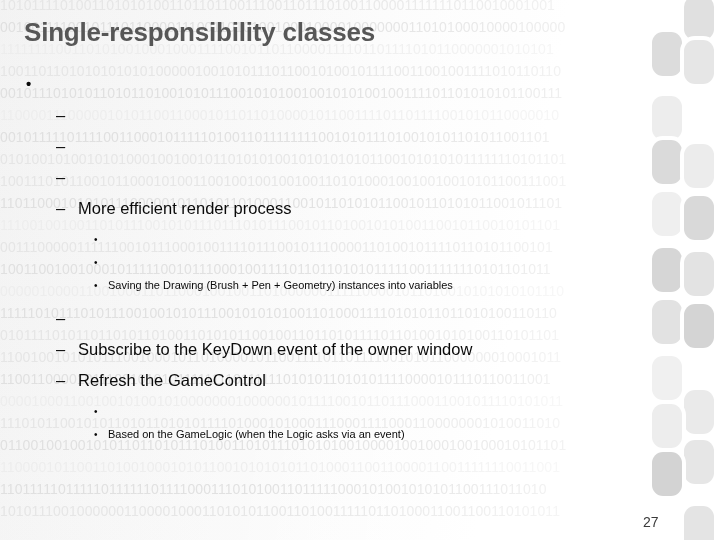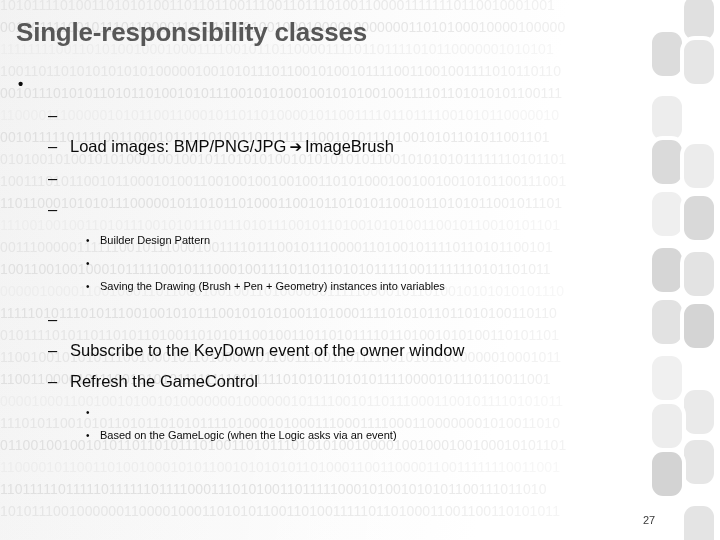--- a/index.html
+++ b/index.html
@@ -72,21 +72,21 @@
     border-radius: 11px;
   }
   .deco-white {
     position: absolute;
     background: #ffffff;
   }
 
   
   #content {
     position: absolute;
-    left: 0; top: 0;
+    left: 8px; top: 0;
     width: 596px; height: 540px;
     z-index: 6;
     padding-left: 36px;
   }
 
   #slide-title {
     position: absolute;
     left: 16px;
     top: 17px;
     font-size: 26px;
@@ -161,21 +161,21 @@
     font-family: "DejaVu Sans", sans-serif;
     font-weight: bold;
     font-size: 15px;
     padding: 0 3px;
   }
 
   #page-number {
     position: absolute;
     left: 643px;
     top: 514px;
-    font-size: 11px;
+    font-size: 14px;
     color: #3a3a3a;
     z-index: 7;
   }
 </style>
 </head>
 <body>
 
 <div id="slide">
 
   <div id="binary-bg">
@@ -250,31 +250,30 @@
 
     <div id="body-list">
         <div class="line lvl1">
           <span class="mk">•</span>
         </div>
         <div class="line lvl2">
           <span class="mk">–</span>
         </div>
         <div class="line lvl2">
           <span class="mk">–</span>
-          <span class="tx"><span>Load images: BMP/PNG/JPG</span><span class="arrow">➔</span><span>ImageBrush</span></span>
-        </div>
-        <div class="line lvl2">
-          <span class="mk">–</span>
-        </div>
-        <div class="line lvl2">
-          <span class="mk">–</span>
+        </div>
+        <div class="line lvl2">
+          <span class="mk">–</span>
+        </div>
+        <div class="line lvl2">
+          <span class="mk">–</span>
+          <span class="tx">More efficient render process</span>
         </div>
         <div class="line lvl3 gap-top-s">
           <span class="mk">•</span>
-          <span class="tx">Builder Design Pattern</span>
         </div>
         <div class="line lvl3">
           <span class="mk">•</span>
         </div>
         <div class="line lvl3">
           <span class="mk">•</span>
           <span class="tx">Saving the Drawing (Brush + Pen + Geometry) instances into variables</span>
         </div>
         <div class="line lvl2 gap-top">
           <span class="mk">–</span>

